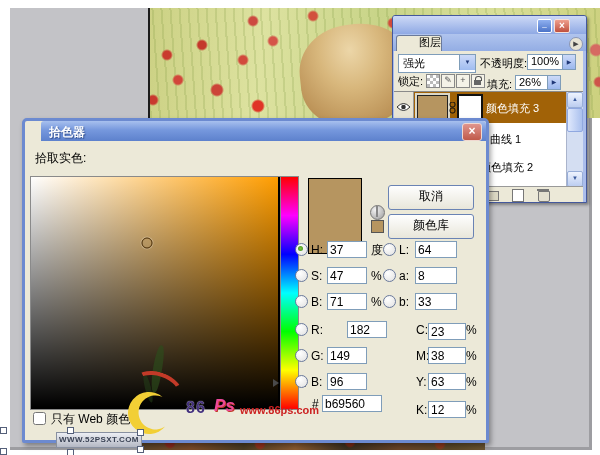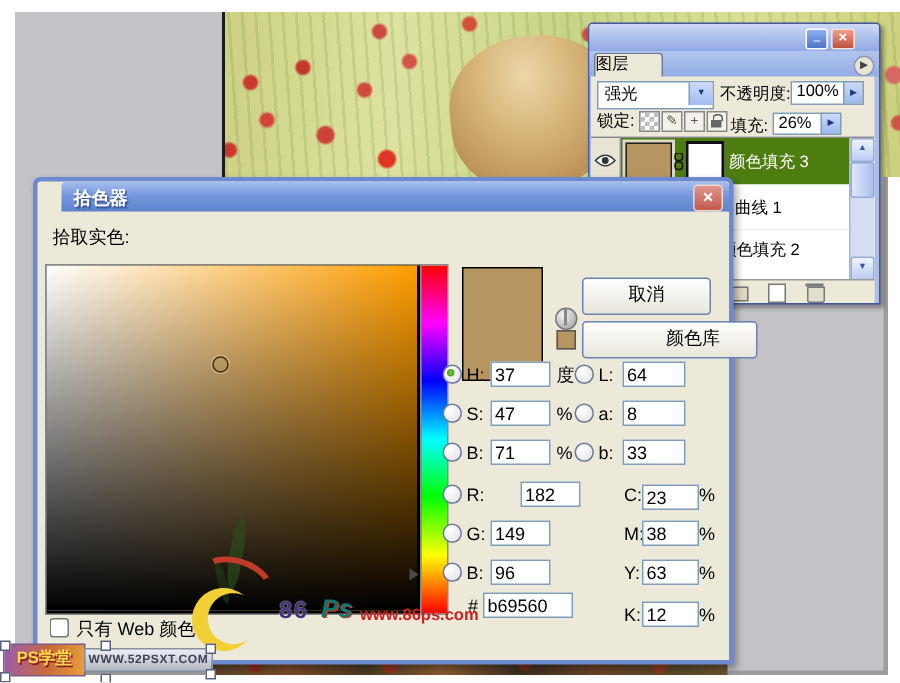--- a/index.html
+++ b/index.html
@@ -45,40 +45,40 @@
   .panel{left:392px;top:15px;width:193px;height:186px;background:#aabdec;
          border:1px solid #44589c;border-radius:3px 3px 0 0;box-shadow:2px 2px 3px rgba(0,0,0,.35);}
   .panel-titlebar{left:0;top:0;right:0;height:18px;border-radius:2px 2px 0 0;
          background:linear-gradient(#cdd9f6,#8fa9e4);}
   .btn-min{left:144px;top:3px;width:13px;height:12px;border:1px solid #fff;border-radius:2px;
            background:linear-gradient(#8fb0f0,#4c74c8);color:#fff;font-size:8px;line-height:8px;text-align:center;}
   .btn-close-sm{left:161px;top:3px;width:14px;height:12px;border:1px solid #f4e0da;border-radius:2px;
            background:linear-gradient(#ef9f8d,#c0503e);color:#fff;font-size:10px;line-height:11px;text-align:center;font-weight:bold;}
   .tabbar{left:0;top:18px;right:0;height:17px;background:linear-gradient(#b0c4ee,#93ade4);}
   .tab{left:3px;top:1px;width:44px;height:16px;background:#ece9d8;border:1px solid #6a7a9c;border-bottom:none;
-       border-radius:3px 3px 0 0;text-align:left;font-size:11px;line-height:15px;}
+       border-radius:3px 3px 0 0;text-align:right;font-size:11px;line-height:15px;font-family:Liberation Mono, monospace;}
   .flyout{left:176px;top:3px;width:12px;height:12px;border:1px solid #8a96b4;border-radius:50%;
           background:#e8e4d4;font-size:7px;line-height:11px;text-align:center;color:#444;}
   .panel-content{left:1px;top:35px;width:189px;height:150px;background:#ece9d8;}
   .combo{left:4px;top:3px;width:76px;height:17px;background:#fff;border:1px solid #7f9db9;}
   .combo-text{left:4px;top:1px;font-size:11px;line-height:14px;}
   .combo-btn{right:0;top:0;width:15px;height:15px;border-left:1px solid #7f9db9;
              background:linear-gradient(#cddaf8,#a0bcf0);text-align:center;font-size:6px;line-height:14px;color:#203878;}
   .lbl11{font-size:11px;line-height:12px;white-space:nowrap;}
   .valbox{background:#fff;border:1px solid #7f9db9;font-size:11px;line-height:13px;padding-left:3px;}
   .spin{width:12px;background:linear-gradient(#cddaf8,#9cb8ee);border:1px solid #7f9db9;
         text-align:center;font-size:6px;color:#203878;}
   .lockicon{top:23px;width:12px;height:12px;border:1px solid #888;background:#f4f2e8;
             font-size:9px;line-height:11px;text-align:center;color:#555;}
   .lockicon.checker{background-image:linear-gradient(45deg,#bbb 25%,rgba(0,0,0,0) 25%,rgba(0,0,0,0) 75%,#bbb 75%),
             linear-gradient(45deg,#bbb 25%,#fff 25%,#fff 75%,#bbb 75%);background-size:6px 6px;background-position:0 0,3px 3px;}
   .padlock-arch{left:3px;top:1px;width:5px;height:4px;border:1px solid #555;border-bottom:none;border-radius:3px 3px 0 0;}
   .padlock-body{left:2px;top:5px;width:7px;height:5px;background:#666;}
   .layer-list{left:0;top:40px;width:189px;height:95px;background:#fff;border-top:1px solid #8a8a8a;}
-  .row-sel{left:0;top:0;width:173px;height:31px;background:#4d7c0f;}
+  .row-sel{left:0;top:0;width:173px;height:31px;background:#a16207;}
   .eye-cell{left:0;top:0;width:19px;height:31px;background:#e8e4d4;border-right:1px solid #999;}
   .layer-swatch{left:23px;top:3px;width:29px;height:25px;border:1px solid #222;box-shadow:0 0 0 2px #dcd8c8;}
   .mask-thumb{left:63px;top:2px;width:22px;height:26px;background:#fff;border:2px solid #111;}
   .row-label{color:#fff;font-size:11px;line-height:12px;}
   .row2{left:0;top:31px;width:173px;height:30px;background:#fff;border-bottom:1px solid #bbb;}
   .row3{left:0;top:61px;width:173px;height:27px;background:#fff;}
   .vscroll{right:0;top:0;width:16px;height:95px;background:#d4def2;border-left:1px solid #aab4cc;}
   .scr-btn{left:0;width:14px;height:14px;border:1px solid #98aed8;border-radius:2px;margin:0;
            background:linear-gradient(#eef3fe,#bccdf0);text-align:center;font-size:6px;line-height:13px;color:#3a5a9c;}
   .scr-thumb{left:0;top:16px;width:14px;height:22px;border:1px solid #90a8e0;border-radius:2px;
@@ -128,21 +128,21 @@
        padding:0 2px;height:15px;}
   .lbl{font-size:12px;line-height:13px;white-space:nowrap;}
   .chk{left:8px;top:291px;width:13px;height:13px;background:#fff;border:1px solid #7f9db9;margin:0;}
 
   
   .wm{z-index:60;}
   .swoosh{left:131px;top:372px;width:44px;height:26px;border:4px solid rgba(0,0,0,0);
           border-top:4px solid #c23a28;border-radius:50%;transform:rotate(18deg);}
   .logo86{left:186px;top:399px;font-size:16px;font-weight:bold;color:#43317c;letter-spacing:1px;
           text-shadow:0 0 1px #fff;}
-  .logops{left:214px;top:396px;font-size:17px;font-weight:bold;font-style:italic;color:#0f766e;
+  .logops{left:214px;top:396px;font-size:17px;font-weight:bold;font-style:italic;color:#ec4899;
           text-shadow:1px 1px 0 #c23a28;}
   .wm-url{left:240px;top:404px;font-size:11px;font-weight:bold;color:#c22;}
   .wm-site{left:183px;top:418px;font-size:13px;font-weight:bold;color:#1c1c1c;}
   .banner-badge{left:2px;top:429px;width:53px;height:20px;border:1px solid #7a5a8a;
           background:linear-gradient(100deg,#9a5ab0 0%,#c86a3a 55%,#e8a03a 100%);
           color:#ffd84a;font-size:11px;font-weight:bold;line-height:19px;text-align:center;
           text-shadow:1px 1px 0 #8a2020;}
   .banner-bar{left:56px;top:432px;width:84px;height:14px;border:1px solid #8890a0;
           background:linear-gradient(#eceef4,#b4b8c4);color:#3a4254;font-size:8px;font-weight:bold;
           line-height:13px;text-align:center;letter-spacing:.4px;}
@@ -248,21 +248,21 @@
     </div>
     <div class="abs hue"></div>
     <div class="abs hue-arrow-l"></div>
     <div class="abs hue-arrow-r"></div>
 
     <div class="abs swatch-new" style="background:#b69560;"></div>
     <div class="abs globe"></div>
     <div class="abs cube"></div>
 
     <div class="abs xp-btn" style="top:64px;">取消</div>
-    <div class="abs xp-btn" style="top:93px;padding-left:31px;">颜色库</div>
+    <div class="abs xp-btn" style="top:93px;">颜色库</div>
 
     <div class="abs xp-radio checked" style="left:270px;top:122px;"></div>
     <div class="abs lbl" style="left:286px;top:123px;">H:</div>
     <input class="abs val" style="left: 302px; top: 120px; width: 34px;" value="37">
     <div class="abs lbl" style="left:346px;top:123px;">度</div>
 
     <div class="abs xp-radio" style="left:270px;top:148px;"></div>
     <div class="abs lbl" style="left:286px;top:149px;">S:</div>
     <input class="abs val" style="left: 302px; top: 146px; width: 34px;" value="47">
     <div class="abs lbl" style="left:346px;top:149px;">%</div>
@@ -320,21 +320,20 @@
   </div>
 
   <svg class="abs wm" style="left:126px;top:390px;" width="46" height="46">
     <path d="M23 2 A21 21 0 1 0 44 23 A17 17 0 1 1 23 2 Z" fill="#f2cf35" transform="rotate(40 23 23)"></path>
   </svg>
   <div class="abs wm swoosh"></div>
   <div class="abs wm logo86">86</div>
   <div class="abs wm logops">Ps</div>
   <div class="abs wm wm-url">www.86ps.com</div>
 
-  <div class="abs wm banner-badge">PS学堂</div>
   <div class="abs wm banner-bar">WWW.52PSXT.COM</div>
   <div class="abs wm handle" style="left:0;top:427px;"></div>
   <div class="abs wm handle" style="left:67px;top:427px;"></div>
   <div class="abs wm handle" style="left:137px;top:429px;"></div>
   <div class="abs wm handle" style="left:0;top:448px;"></div>
   <div class="abs wm handle" style="left:67px;top:449px;"></div>
   <div class="abs wm handle" style="left:137px;top:446px;"></div>
 
 </div>
 

